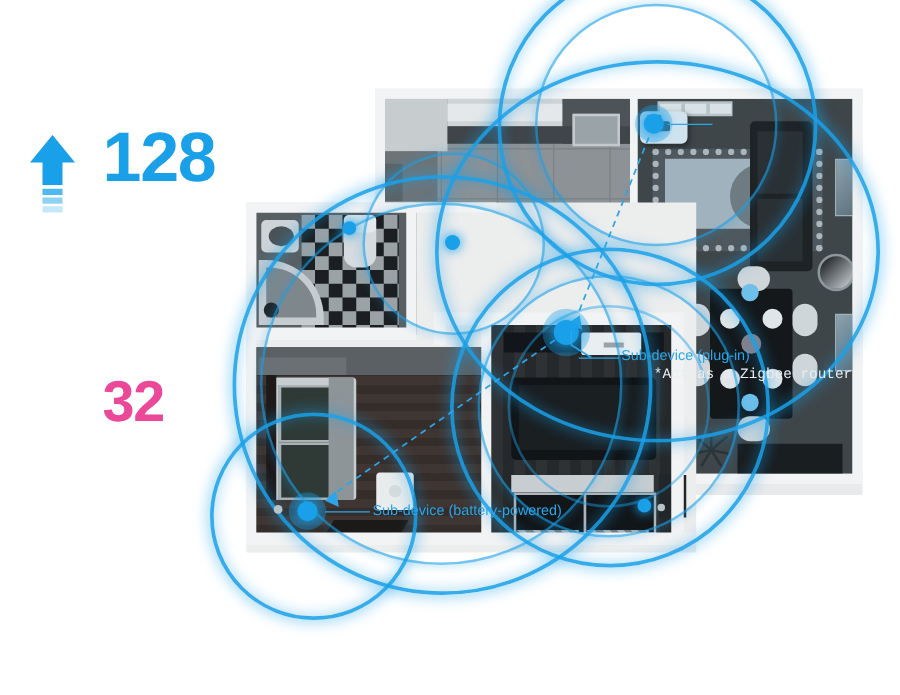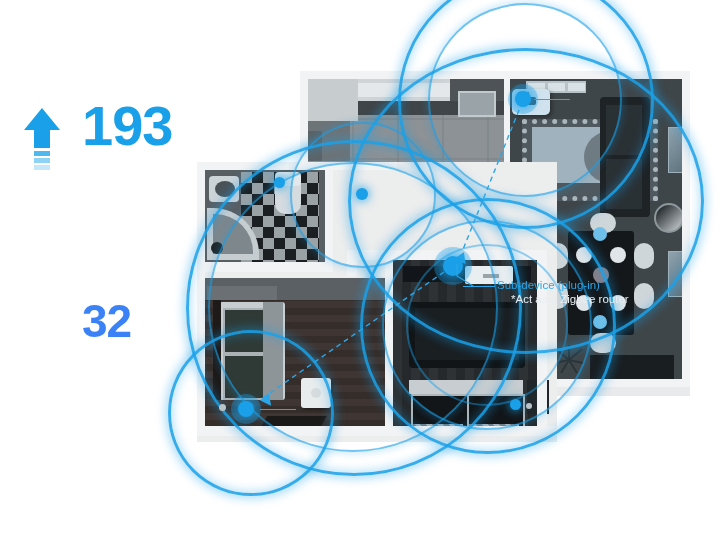--- a/index.html
+++ b/index.html
@@ -62,22 +62,22 @@
 <div id="stage">
 
   <div class="metric-arrow">
     <svg width="40" height="70" viewBox="0 0 40 70">
       <polygon points="20,2 38,24 28,24 28,42 12,42 12,24 2,24" fill="#19a0e8"></polygon>
       <rect x="12" y="45" width="16" height="5" fill="#4fb8ee"></rect>
       <rect x="12" y="52" width="16" height="5" fill="#8ed2f4"></rect>
       <rect x="12" y="59" width="16" height="5" fill="#c4e7fa"></rect>
     </svg>
   </div>
-  <div class="metric-up" style="color:#19a0e8">193</div>
-  <div class="metric-down" style="color:#3b82f6">32</div>
+  <div class="metric-up" style="color:#19a0e8">128</div>
+  <div class="metric-down" style="color:#ec4899">32</div>
 
   <div class="plan plan-right">
     <div class="shadowpane"></div>
     <div class="planbody">
 
       <div class="room" style="left:8px;top:8px;width:196px;height:160px;background:#8c9296;"></div>
 
       <svg style="position:absolute;left:8px;top:8px;" width="196" height="160">
         <g stroke="#7b8185" stroke-width="1" fill="none">
           <line x1="0" y1="40" x2="196" y2="40"></line>
@@ -287,20 +287,21 @@
   <div class="f" style="position:absolute;left:526px;top:403px;width:6px;height:6px;border-radius:50%;background:#b9c2c7;"></div>
 
   <div class="leader" style="left:534px;top:99px;width:36px;"></div>
 
   <div class="leader" style="left:463px;top:286px;width:32px;"></div>
   <svg class="dashline" style="left:455px;top:262px;" width="20" height="30">
     <path d="M2,2 L2,14 L18,24" stroke="#2ba6e8" stroke-width="1.2" fill="none"></path>
   </svg>
   <div class="lbl" style="left:497px;top:278px;">
     <div class="t1">Sub-device (plug-in)</div>
-    <div class="t2" style="margin-left:14px;">*Act as a Zigbee router</div>
+    <div class="t2" style="margin-left:26px;font-family:Liberation Mono, monospace;">*Act as a Zigbee router</div>
   </div>
 
   <div class="leader" style="left:260px;top:409px;width:36px;"></div>
   <div class="lbl" style="left:298px;top:402px;">
+    <div class="t1">Sub-device (battery-powered)</div>
   </div>
 
 </div>
 
 </body></html>

